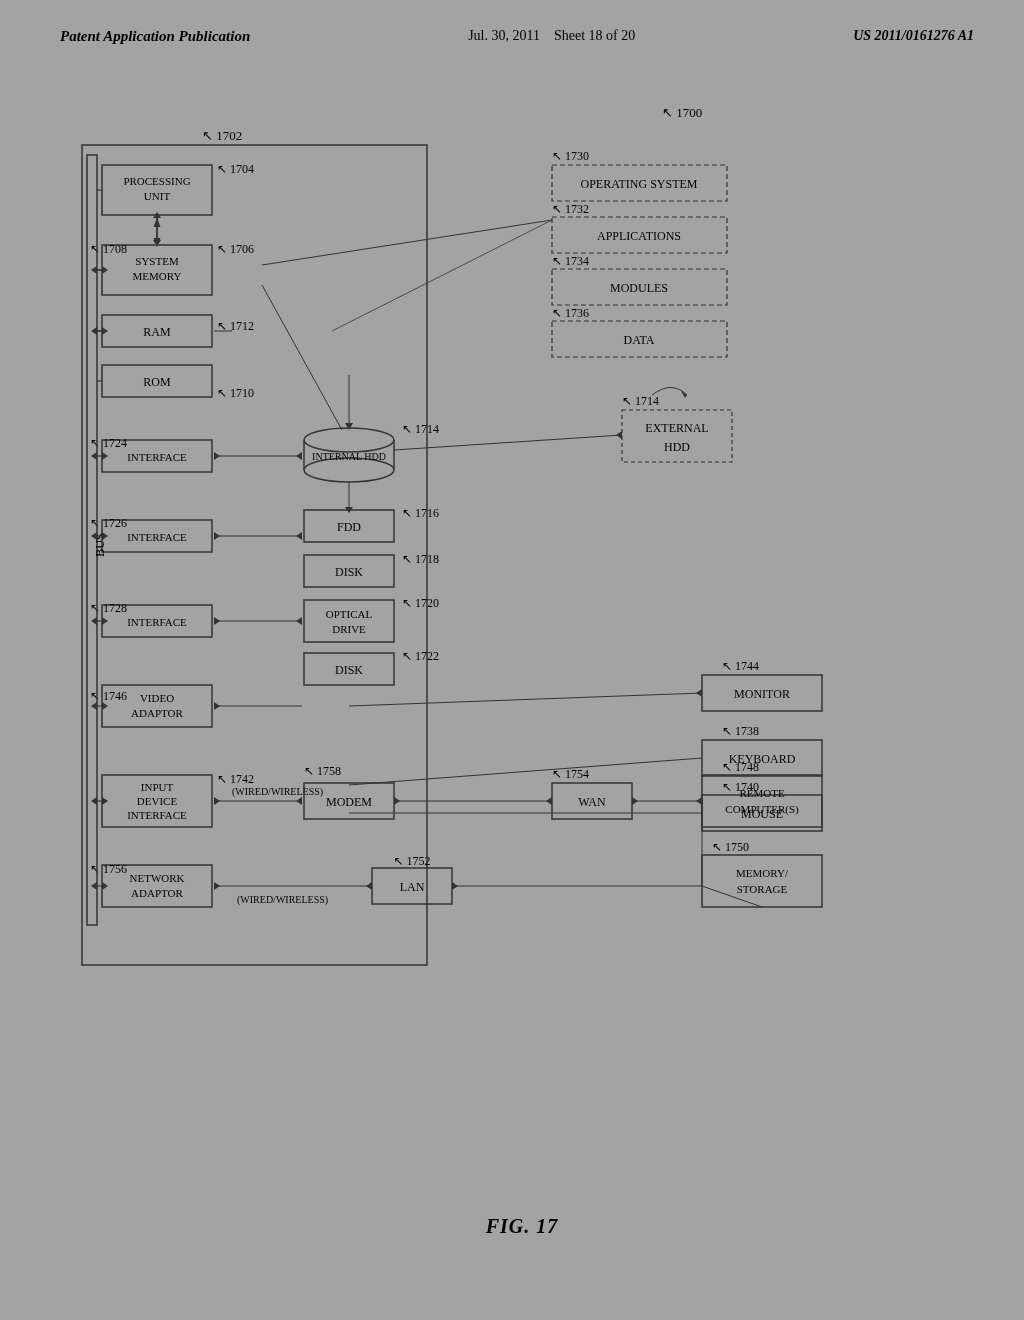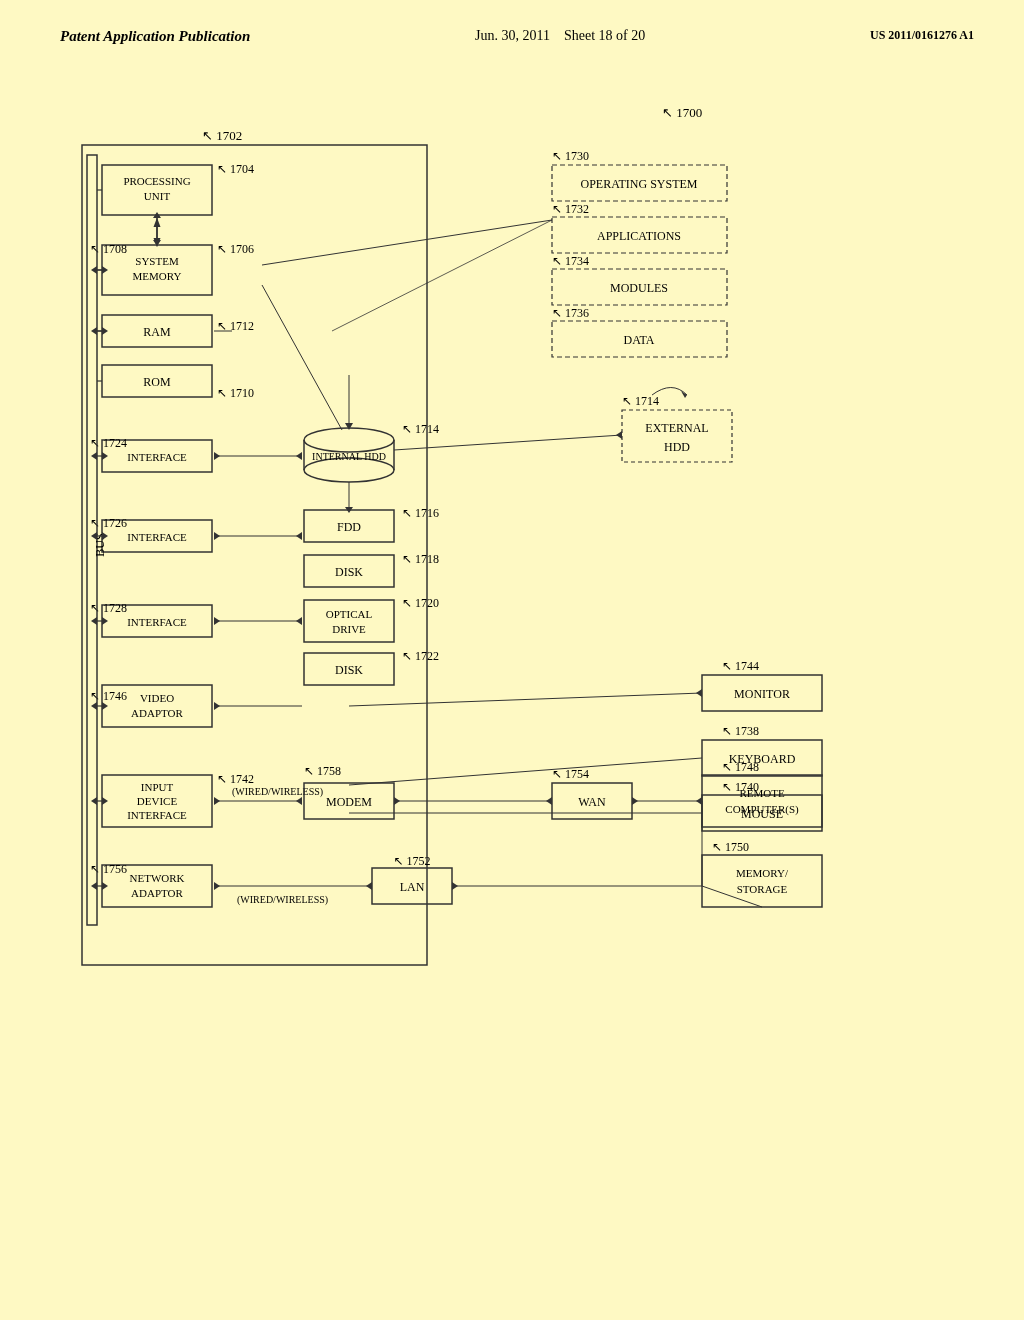--- a/index.html
+++ b/index.html
@@ -7,43 +7,44 @@
       background: #f5f5f0;
       font-family: 'Times New Roman', Times, serif;
       width: 1024px;
       min-height: 1320px;
       position: relative;
       overflow-x: hidden;
     }
     .page {
       width: 1024px;
       min-height: 1320px;
-      background: #fef9c3;
+      background: #a3a3a3;
       position: relative;
       padding: 0;
     }
     .header {
       display: flex;
       justify-content: space-between;
       align-items: flex-start;
       padding: 28px 50px 10px 60px;
       border-bottom: none;
     }
     .header-left {
       font-size: 15px;
       font-weight: bold;
       font-style: italic;
     }
     .header-center {
       font-size: 14px;
       text-align: center;
     }
     .header-right {
-      font-size: 12px;
+      font-size: 14px;
       font-weight: bold;
+      font-style: italic;
     }
     .diagram-area {
       position: relative;
       width: 100%;
       padding: 10px 40px 20px 60px;
     }
     .fig-label {
       text-align: center;
       font-size: 20px;
       font-weight: bold;
@@ -57,21 +58,21 @@
       margin: 0 auto;
     }
   </style>
 </head>
 <body>
 
 <div class="page">
   <div class="header">
     <div class="header-left">Patent Application Publication</div>
     <div class="header-center">
-      <span>Jun. 30, 2011</span>&nbsp;&nbsp;&nbsp;
+      <span>Jul. 30, 2011</span>&nbsp;&nbsp;&nbsp;
       <span>Sheet 18 of 20</span>
     </div>
     <div class="header-right">US 2011/0161276 A1</div>
   </div>
 
   <div class="diagram-area">
     <svg width="920" height="1120" viewBox="0 0 920 1120">
 
       <text x="600" y="52" font-size="13" font-family="Times New Roman">↖ 1700</text>
 
@@ -360,14 +361,15 @@
       <line x1="287" y1="417" x2="287" y2="445" stroke="#333" stroke-width="1"></line>
       <polygon points="283,442 287,448 291,442" fill="#333"></polygon>
 
       <line x1="287" y1="310" x2="287" y2="360" stroke="#333" stroke-width="1"></line>
       <polygon points="283,358 287,365 291,358" fill="#333"></polygon>
 
       <line x1="270" y1="266" x2="490" y2="155" stroke="#333" stroke-width="0.8"></line>
 
     </svg>
 
+    <div class="fig-label">FIG. 17</div>
   </div>
 </div>
 
 </body></html>

